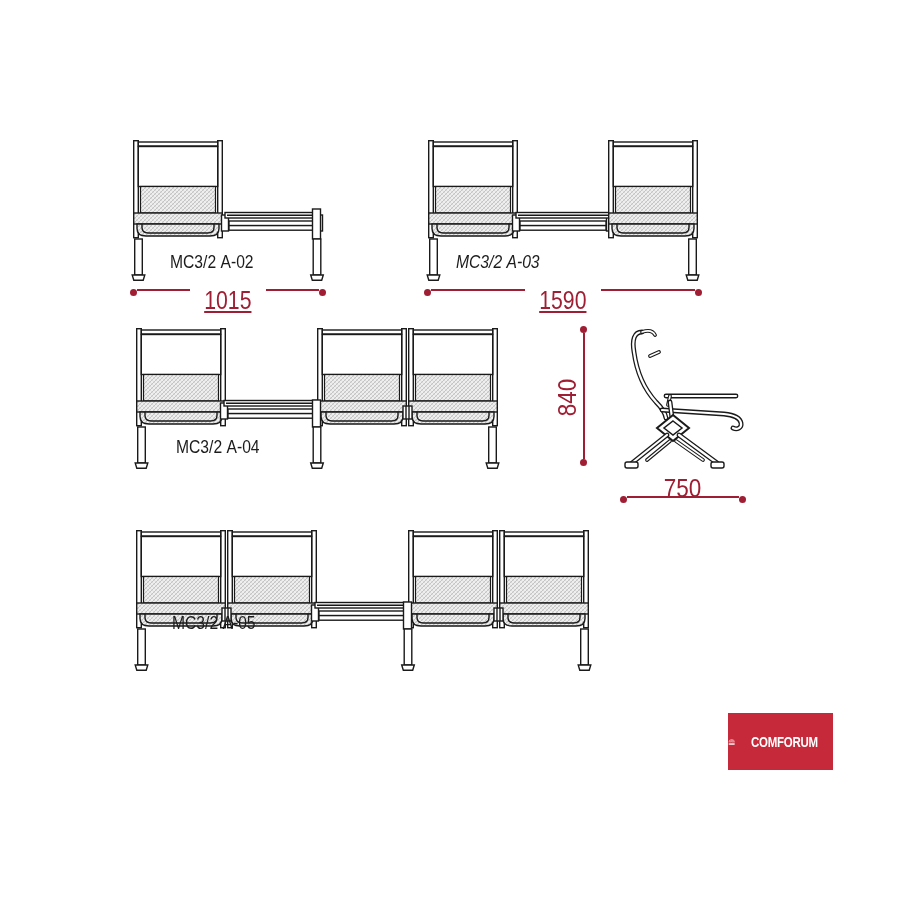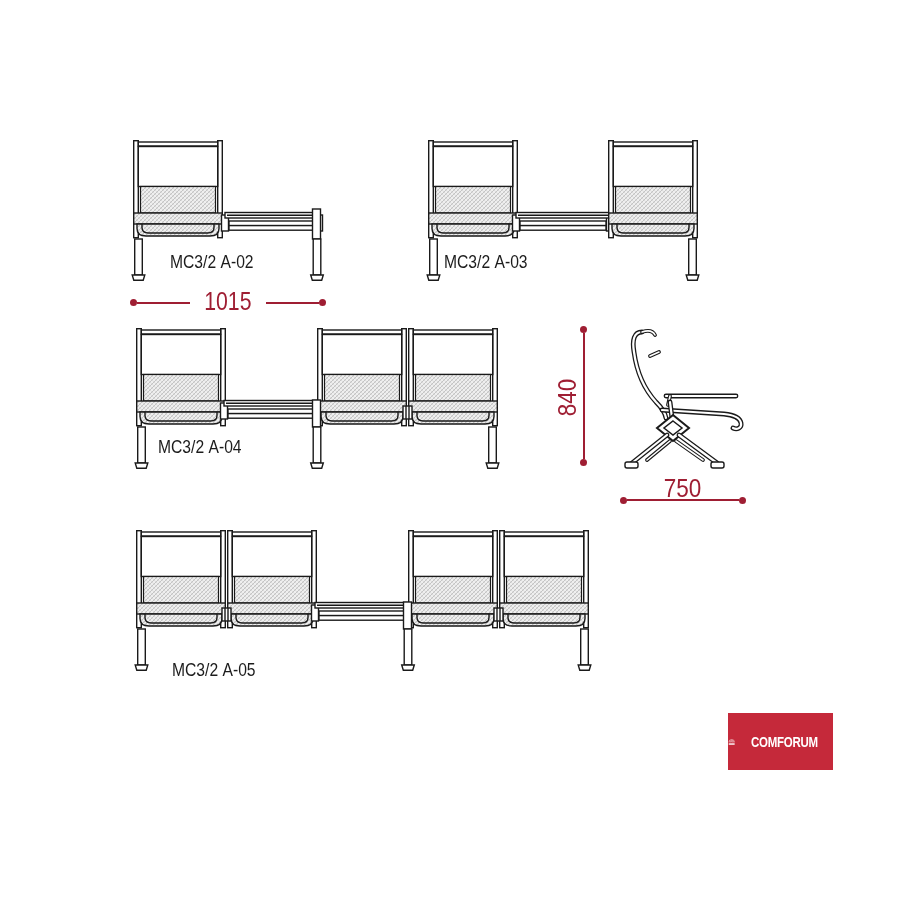--- a/index.html
+++ b/index.html
@@ -19,21 +19,21 @@
   .tube  { stroke:var(--line-black); stroke-width:4.8; fill:none; stroke-linecap:round; }
   .tube2 { stroke:#ffffff; stroke-width:2.2; fill:none; stroke-linecap:round; }
   .tubeS  { stroke:var(--line-black); stroke-width:3.8; fill:none; stroke-linecap:round; }
   .tubeS2 { stroke:#ffffff; stroke-width:1.6; fill:none; stroke-linecap:round; }
 
   .model-label {
     position:absolute; font-size:18px; color:#1c1c1c; white-space:nowrap;
   }
   .cond { display:inline-block; transform:scaleX(0.87); transform-origin:left center; }
 
-  .dim-row { position:absolute; display:flex; align-items:center; color:var(--dim-red); }
+  .dim-row { position:absolute; display:flex; color:var(--dim-red);text-decoration:underline; }
   .dim-row .dot { width:7px; height:7px; border-radius:50%; background:var(--dim-red); flex:none; }
   .dim-row .ln  { flex:1; height:2px; background:var(--dim-red); }
   .dim-row .val {
     font-size:25px; line-height:1; padding:0 10px; white-space:nowrap;
     display:inline-block; transform:scaleX(0.85) translateY(-1px); transform-origin:center;
   }
   .dim-col { position:absolute; display:flex; flex-direction:column; align-items:center; }
   .dim-col .dot { width:7px; height:7px; border-radius:50%; background:var(--dim-red); flex:none; }
   .dim-col .ln  { flex:1; width:2px; background:var(--dim-red); }
   .dim-rot {
@@ -181,38 +181,45 @@
       <path class="tubeS" d="M64,119 L91,138"></path>
       <path class="tubeS2" d="M64,119 L91,138"></path>
       <rect class="stw" x="13" y="140" width="13" height="6" rx="2"></rect>
       <rect class="stw" x="99" y="140" width="13" height="6" rx="2"></rect>
     </g>
   </svg>
 
   <div class="model-label" style="left:170px; top:252px;">
     <span class="cond">МС3/2 А-02</span>
   </div>
-  <div class="model-label" style="left:444px; top:252px;">
+  <div class="model-label" style="left:456px; top:252px;font-style:italic;">
     <span class="cond">МС3/2 А-03</span>
   </div>
-  <div class="model-label" style="left:158px; top:437px;">
+  <div class="model-label" style="left:176px; top:437px;">
     <span class="cond">МС3/2 А-04</span>
   </div>
-  <div class="model-label" style="left:172px; top:660px;text-align:right;">
+  <div class="model-label" style="left:172px; top:613px;text-align:right;">
     <span class="cond">МС3/2 А-05</span>
   </div>
 
   <div class="dim-row" style="left:130px; top:289px; width:196px; height:27px;">
     <span class="dot"></span>
     <span class="ln"></span>
     <span class="val">1015</span>
     <span class="ln"></span>
     <span class="dot"></span>
   </div>
 
+  <div class="dim-row" style="left:424px; top:289px; width:278px; height:27px;">
+    <span class="dot"></span>
+    <span class="ln"></span>
+    <span class="val">1590</span>
+    <span class="ln"></span>
+    <span class="dot"></span>
+  </div>
 
 
 
   <div class="dim-col" style="left:580px; top:326px; height:140px; width:7px;">
     <span class="dot"></span>
     <span class="ln"></span>
     <span class="dot"></span>
   </div>
   <div class="dim-rot" style="left:532px; top:383px;">840</div>
 

